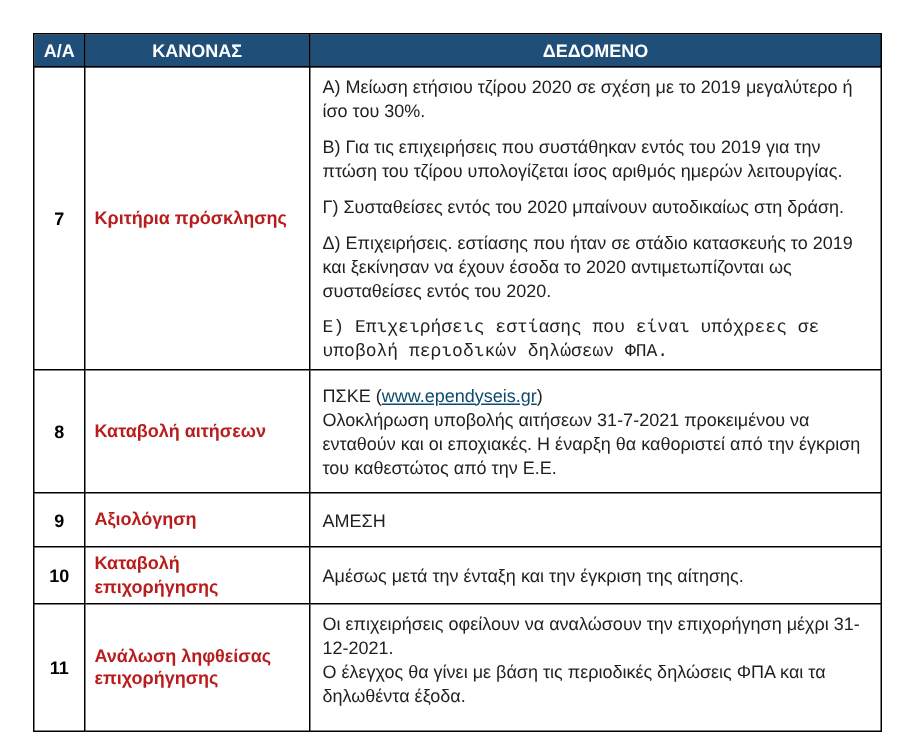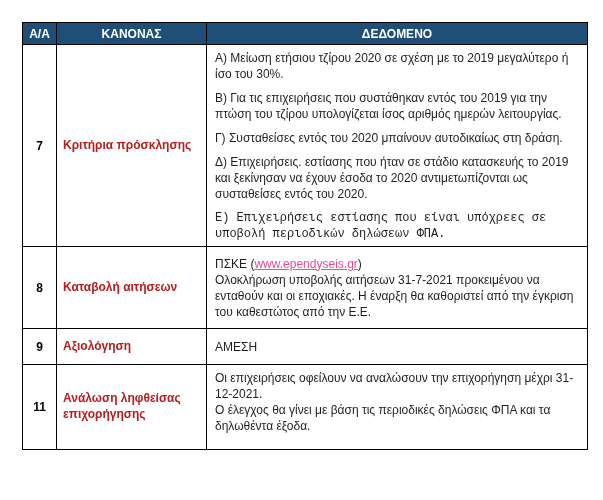--- a/index.html
+++ b/index.html
@@ -31,21 +31,21 @@
     font-weight:700;vertical-align:middle;padding:3px 6px;
     color:#b91c1c;line-height:1.3;font-size:12px;
   }
   td.data{
     vertical-align:middle;padding:4px 8px;line-height:16px;font-size:12px;
   }
   td.data.top{vertical-align:top;padding-top:5px;}
   .para{margin:0 0 8px 0;}
   .para:last-child{margin-bottom:0;font-family:Liberation Mono, monospace;}
   .line{margin:0;}
-  a.link{color:#ec4899;text-decoration:underline;cursor:pointer;}
+  a.link{color:#0c4a6e;text-decoration:underline;cursor:pointer;}
   tr.r7{height:194px;}
   tr.r8{height:82px;}
   tr.r9{height:36px;}
   tr.r10{height:36px;}
   tr.r11{height:85px;}
 </style>
 </head>
 <body>
 
 <div class="page">
@@ -80,20 +80,25 @@
         <td class="data">
           <div class="line"><span>ΠΣΚΕ (</span><a href="#" class="link">www.ependyseis.gr</a><span>)</span></div>
           <div class="line">Ολοκλήρωση υποβολής αιτήσεων 31-7-2021 προκειμένου να ενταθούν και οι εποχιακές. Η έναρξη θα καθοριστεί από την έγκριση του καθεστώτος από την Ε.Ε.</div>
         </td>
       </tr>
       <tr class="r9">
         <td class="num">9</td>
         <td class="rule">Αξιολόγηση</td>
         <td class="data">ΑΜΕΣΗ</td>
       </tr>
+      <tr class="r10">
+        <td class="num">10</td>
+        <td class="rule">Καταβολή επιχορήγησης</td>
+        <td class="data">Αμέσως μετά την ένταξη και την έγκριση της αίτησης.</td>
+      </tr>
       <tr class="r11">
         <td class="num">11</td>
         <td class="rule">Ανάλωση ληφθείσας επιχορήγησης</td>
         <td class="data top">
           <div class="line">Οι επιχειρήσεις οφείλουν να αναλώσουν την επιχορήγηση μέχρι 31-12-2021.</div>
           <div class="line">Ο έλεγχος θα γίνει με βάση τις περιοδικές δηλώσεις ΦΠΑ και τα δηλωθέντα έξοδα.</div>
         </td>
       </tr>
     </tbody>
   </table>

